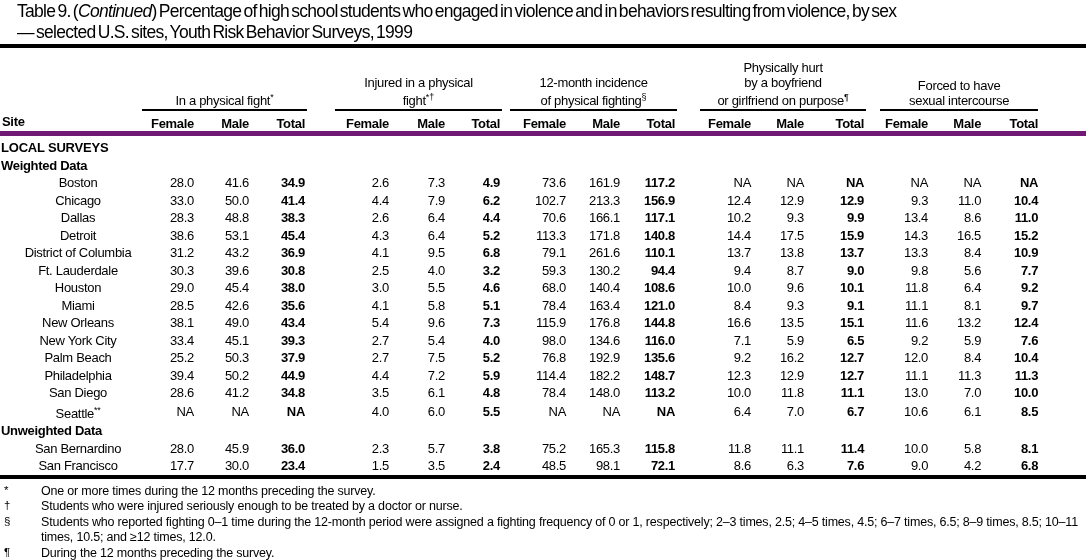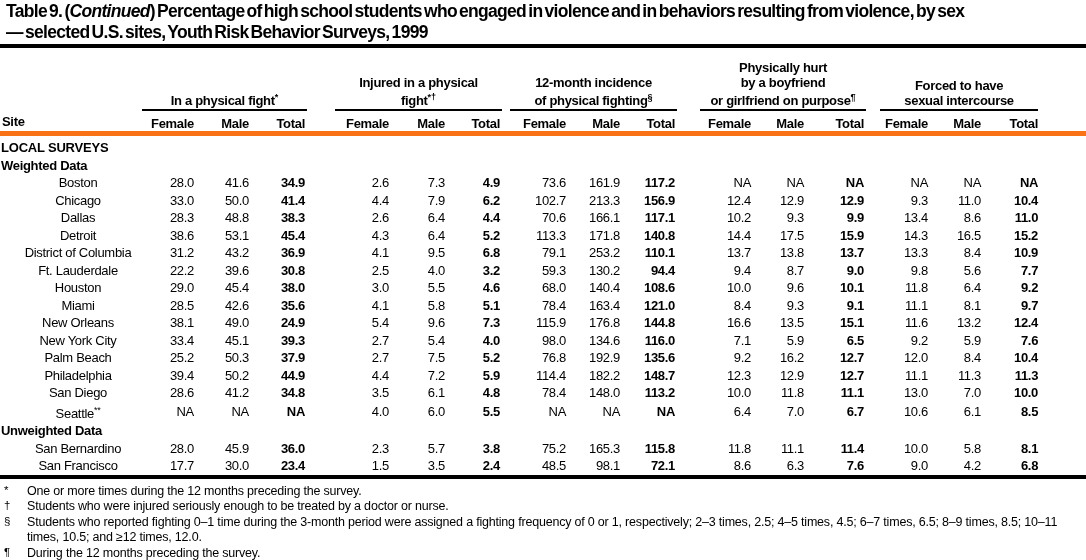--- a/index.html
+++ b/index.html
@@ -1,53 +1,53 @@
 <!DOCTYPE html>
 <html><head>
 <meta charset="utf-8">
 <style>
   html,body{margin:0;padding:0;background:#fff;color:#000;}
   body{width:1086px;height:560px;overflow:hidden;
        font-family:"Liberation Sans","DejaVu Sans",sans-serif;}
   
-  .title{padding:2px 0 0 6px;font-size:17.5px;font-weight:bold;line-height:19px;
+  .title{padding:2px 0 0 17px;font-size:17.5px;font-weight:normal;line-height:19px;
          letter-spacing:-0.7px;word-spacing:-2px;white-space:nowrap;}
   .title .cont{font-style:italic;}
   .rule-top{height:4px;background:#000;margin-top:2px;}
   
   table{border-collapse:collapse;table-layout:fixed;width:1086px;margin-top:2px;
         font-size:13px;letter-spacing:-0.3px;}
   th,td{padding:0;font-weight:normal;}
   thead th{vertical-align:bottom;}
   .site-h{text-align:left;padding-left:2px;font-weight:bold;padding-bottom:2px;}
   .grp{border-bottom:2px solid #000;padding-bottom:1px;text-align:center;
-       font-weight:bold;white-space:pre-line;line-height:15px;}
+       font-weight:normal;white-space:pre-line;line-height:15px;}
   .grp sup{font-size:9px;letter-spacing:0;}
   .g2{margin-left:28px;}
   .g3{margin-left:8px;}
   .g4{margin-left:23px;}
   .g5{margin-left:14px;margin-top:28px;}
   #subhead-row th{font-weight:bold;height:20px;}
   .num{text-align:right;padding-right:2px;}
-  #subhead-row th,thead .site-h{border-bottom:5px solid #f97316;}
+  #subhead-row th,thead .site-h{border-bottom:5px solid #701a75;}
   .pr-last{padding-right:48px !important;}
   tbody td{height:17.5px;line-height:17.5px;white-space:nowrap;}
   tbody tr:first-child td{padding-top:3px;}
   tbody tr:last-child td{border-bottom:4px solid #000;}
   .sec{font-weight:bold;text-align:left;padding-left:1px;}
   .caps{letter-spacing:-0.2px;}
   .site{text-align:center;padding-left:14px;}
   .site sup{font-size:9px;}
   .tot{font-weight:bold;}
   
   .footnotes{margin-top:5px;font-size:12.5px;line-height:15.5px;letter-spacing:-0.2px;}
   .fn{display:flex;}
   .fn-m{flex:none;width:27px;padding-left:4px;box-sizing:border-box;
         font-size:11.5px;position:relative;top:-1px;}
-  .fn-t{flex:1;padding-right:6px;}
+  .fn-t{flex:1;padding-right:6px;margin-left:14px;}
 </style>
 </head>
 <body>
 
 <div class="title"><span>Table 9. (</span><span class="cont">Continued</span><span>) Percentage of high school students who engaged in violence and in behaviors resulting from violence, by sex</span></div>
 <div class="title">— selected U.S. sites, Youth Risk Behavior Surveys, 1999</div>
 <div class="rule-top"></div>
 
 <table>
   <colgroup>
@@ -191,32 +191,32 @@
       </tr>
       <tr>
         <td class="site">District of Columbia</td>
         <td class="num">31.2</td>
         <td class="num">43.2</td>
         <td class="num tot">36.9</td>
         <td class="num">4.1</td>
         <td class="num">9.5</td>
         <td class="num tot">6.8</td>
         <td class="num">79.1</td>
-        <td class="num">253.2</td>
+        <td class="num">261.6</td>
         <td class="num tot">110.1</td>
         <td class="num">13.7</td>
         <td class="num">13.8</td>
         <td class="num tot">13.7</td>
         <td class="num">13.3</td>
         <td class="num">8.4</td>
         <td class="num tot pr-last">10.9</td>
       </tr>
       <tr>
         <td class="site">Ft. Lauderdale</td>
-        <td class="num">22.2</td>
+        <td class="num">30.3</td>
         <td class="num">39.6</td>
         <td class="num tot">30.8</td>
         <td class="num">2.5</td>
         <td class="num">4.0</td>
         <td class="num tot">3.2</td>
         <td class="num">59.3</td>
         <td class="num">130.2</td>
         <td class="num tot">94.4</td>
         <td class="num">9.4</td>
         <td class="num">8.7</td>
@@ -258,21 +258,21 @@
         <td class="num">9.3</td>
         <td class="num tot">9.1</td>
         <td class="num">11.1</td>
         <td class="num">8.1</td>
         <td class="num tot pr-last">9.7</td>
       </tr>
       <tr>
         <td class="site">New Orleans</td>
         <td class="num">38.1</td>
         <td class="num">49.0</td>
-        <td class="num tot">24.9</td>
+        <td class="num tot">43.4</td>
         <td class="num">5.4</td>
         <td class="num">9.6</td>
         <td class="num tot">7.3</td>
         <td class="num">115.9</td>
         <td class="num">176.8</td>
         <td class="num tot">144.8</td>
         <td class="num">16.6</td>
         <td class="num">13.5</td>
         <td class="num tot">15.1</td>
         <td class="num">11.6</td>
@@ -415,21 +415,21 @@
   <div class="fn">
       <span class="fn-m">*</span>
       <span class="fn-t">One or more times during the 12 months preceding the survey.</span>
     </div>
   <div class="fn">
       <span class="fn-m">†</span>
       <span class="fn-t">Students who were injured seriously enough to be treated by a doctor or nurse.</span>
     </div>
   <div class="fn">
       <span class="fn-m">§</span>
-      <span class="fn-t">Students who reported fighting 0–1 time during the 3-month period were assigned a fighting frequency of 0 or 1, respectively; 2–3 times, 2.5; 4–5 times, 4.5; 6–7 times, 6.5; 8–9 times, 8.5; 10–11 times, 10.5; and ≥12 times, 12.0.</span>
+      <span class="fn-t">Students who reported fighting 0–1 time during the 12-month period were assigned a fighting frequency of 0 or 1, respectively; 2–3 times, 2.5; 4–5 times, 4.5; 6–7 times, 6.5; 8–9 times, 8.5; 10–11 times, 10.5; and ≥12 times, 12.0.</span>
     </div>
   <div class="fn">
       <span class="fn-m">¶</span>
       <span class="fn-t">During the 12 months preceding the survey.</span>
     </div>
   <div class="fn">
       <span class="fn-m">**</span>
       <span class="fn-t">Survey did not include students from one of the state’s large school districts.</span>
     </div>
 

